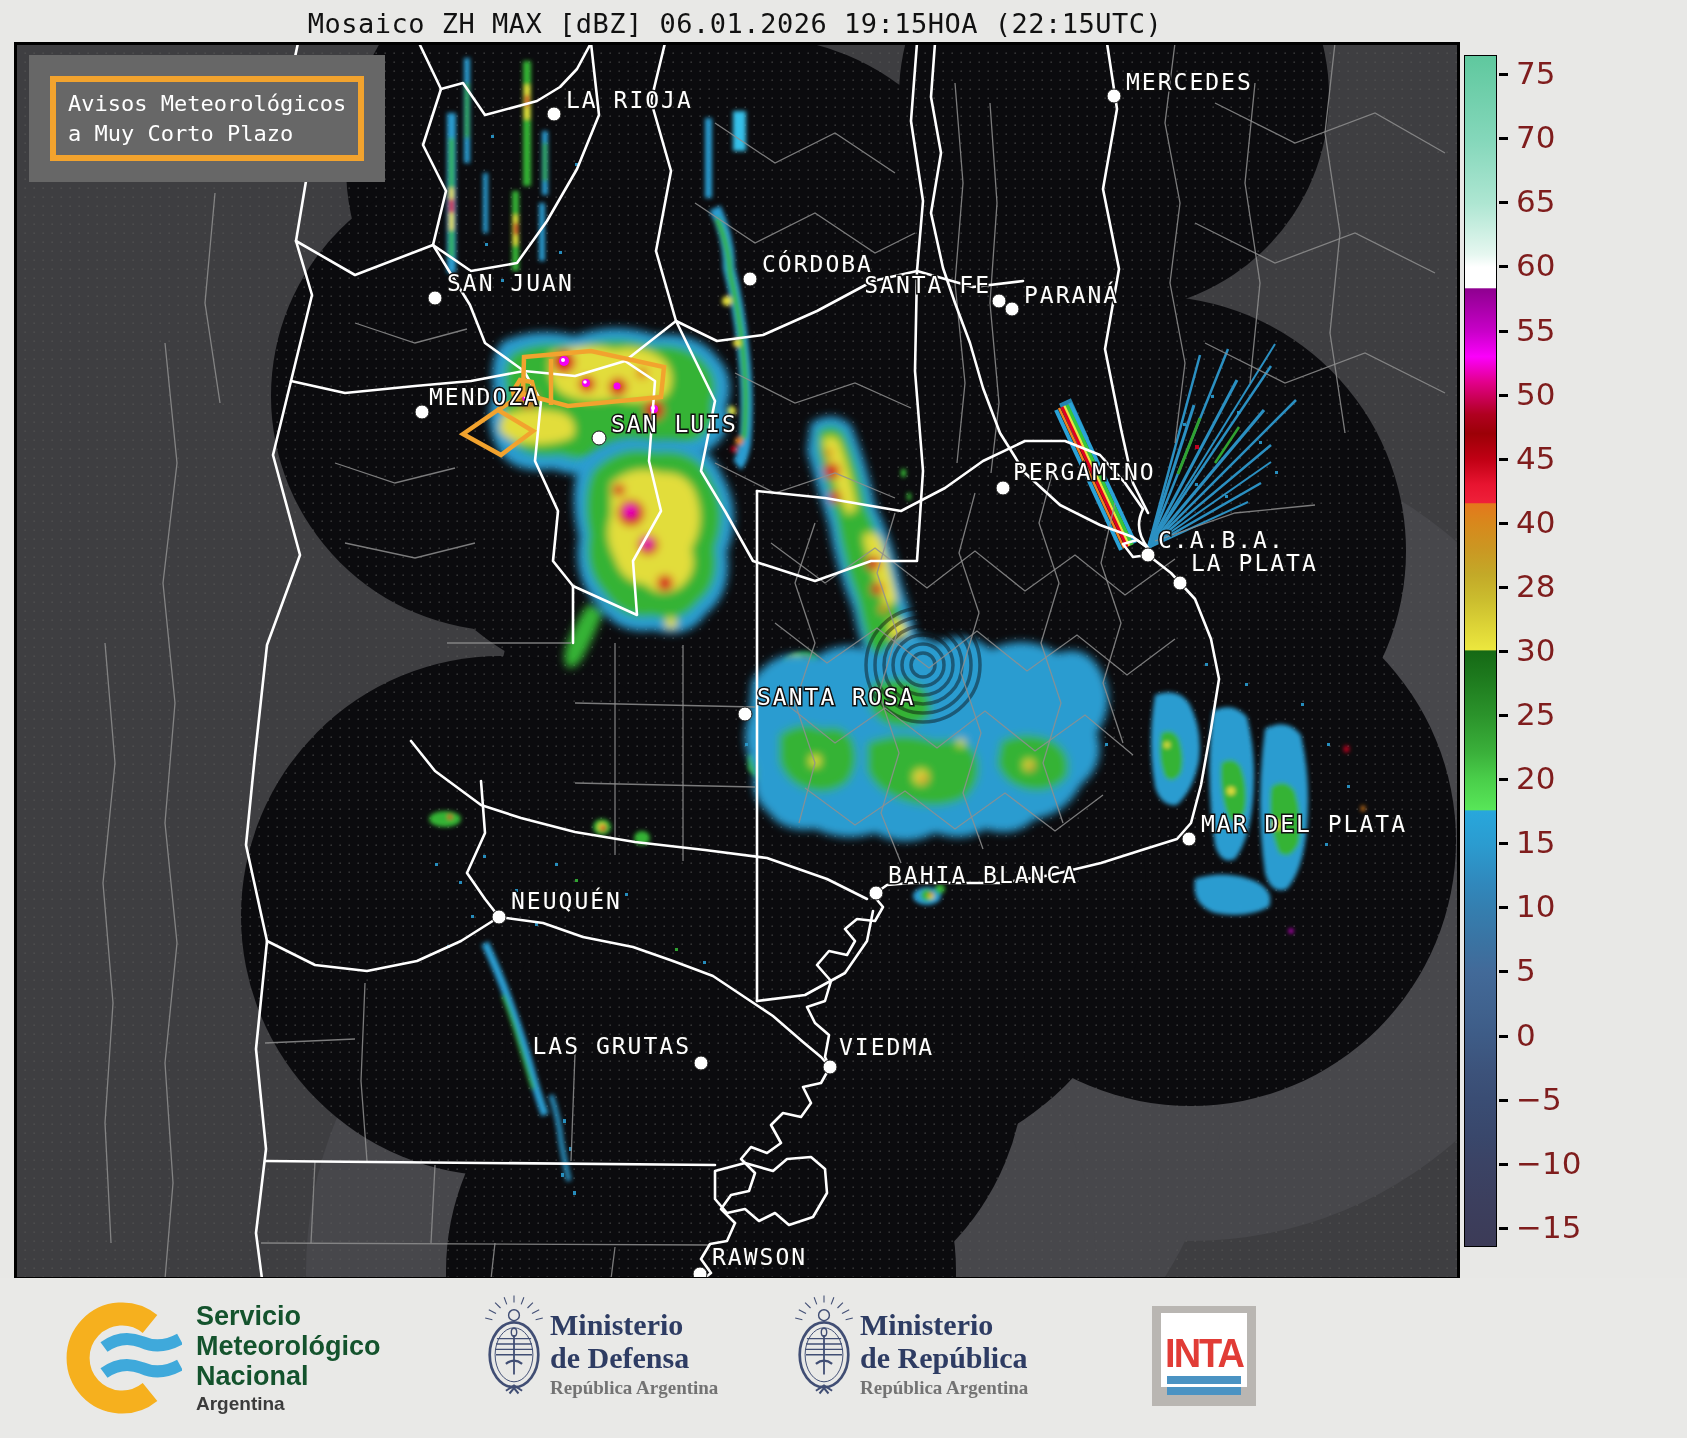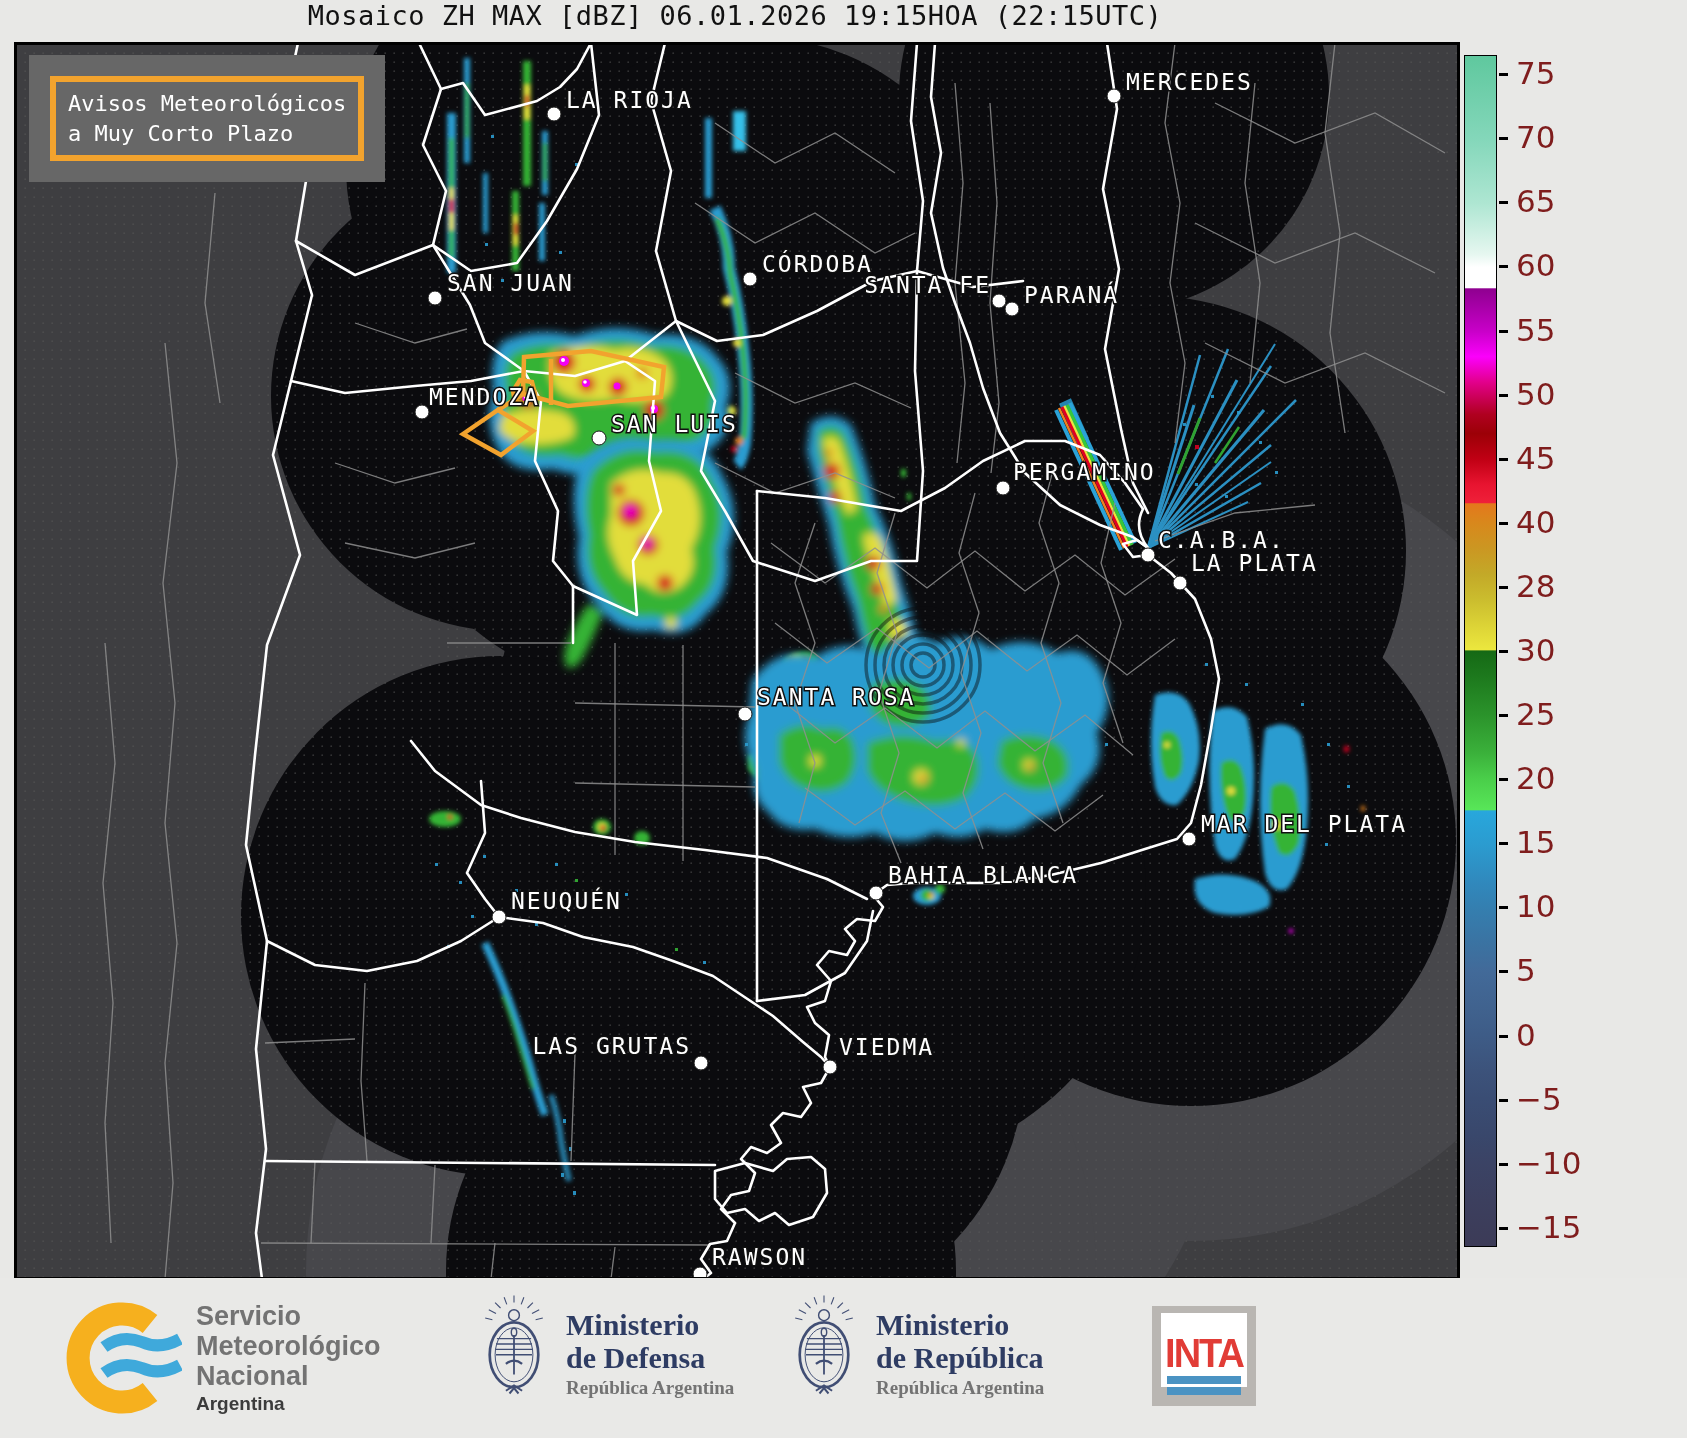--- a/index.html
+++ b/index.html
@@ -1,18 +1,18 @@
 <!DOCTYPE html>
 <html><head>
 <meta charset="utf-8">
 <style>
   html,body{margin:0;padding:0;background:#e8e8e6;}
   .canvas{position:relative;width:1687px;height:1438px;background:#e8e8e6;overflow:hidden;
           font-family:"DejaVu Sans","Liberation Sans",sans-serif;}
-  .title{position:absolute;top:0;left:0;width:1470px;text-align:center;
+  .title{position:absolute;top:8px;left:0;width:1470px;text-align:center;
          font-family:"DejaVu Sans Mono","Liberation Mono",monospace;
          font-size:27px;color:#111;letter-spacing:0.5px;white-space:pre;}
   .map{position:absolute;left:14px;top:42px;width:1444px;height:1236px;border:1.5px solid #000;
        background:#3e3e41;}
   .map svg{display:block;}
   
   .warnbox{position:absolute;left:14px;top:12px;background:#676767;padding:21px;}
   .warnbox-inner{border:6px solid #f2a32e;padding:7px 12px;color:#fff;
       font-family:"DejaVu Sans Mono","Liberation Mono",monospace;font-size:22px;line-height:1.35;}
   
@@ -27,23 +27,23 @@
   .em{fill:#f400f4}.ew{fill:#fff}
   .gline{stroke:#8f8f8f;stroke-width:1.3;fill:none;opacity:.85}
   .wline{stroke:#fff;stroke-width:2.6;fill:none;stroke-linejoin:round;stroke-linecap:round}
   .citydot{fill:#fff;stroke:#1a1a1a;stroke-width:1;}
   .citylabel{font-family:"DejaVu Sans Mono","Liberation Mono",monospace;font-size:23px;
       letter-spacing:2px;fill:#fff;stroke:#101010;stroke-width:3px;paint-order:stroke;}
   
   .footer{position:absolute;left:0;top:1278px;width:1687px;height:160px;background:#e9e9e7;}
   .logo{position:absolute;display:flex;align-items:center;}
   .smn-text{margin-left:14px;}
-  .smn-name{font-family:"Liberation Sans",sans-serif;font-weight:600;font-size:27px;line-height:30px;color:#737373;}
+  .smn-name{font-family:"Liberation Sans",sans-serif;font-weight:600;font-size:27px;line-height:30px;color:#14532d;}
   .smn-sub{font-family:"Liberation Sans",sans-serif;font-weight:700;font-size:19px;color:#3c3c3c;margin-top:2px;}
-  .min-text{margin-left:16px;}
+  .min-text{}
   .min-name{font-family:"Liberation Serif",serif;font-weight:700;font-size:30px;line-height:33px;color:#2e3c63;}
   .min-sub{font-family:"Liberation Serif",serif;font-weight:600;font-size:19px;color:#737373;margin-top:3px;}
   .inta{position:absolute;left:1152px;top:28px;width:104px;height:100px;background:#b9b6b2;
         padding:7px 9px 0 9px;box-sizing:border-box;}
   .inta-inner{background:#fff;height:74px;padding:20px 4px;box-sizing:border-box;}
   .inta-word{display:block;font-family:"Liberation Sans",sans-serif;font-weight:800;font-size:38px;
         line-height:40px;color:#e13c36;letter-spacing:-2px;text-align:center;transform:scaleY(1.08);}
   .inta-bar{height:8px;background:#4a93c3;margin:3px 2px 0 2px;}
 </style>
 </head>

